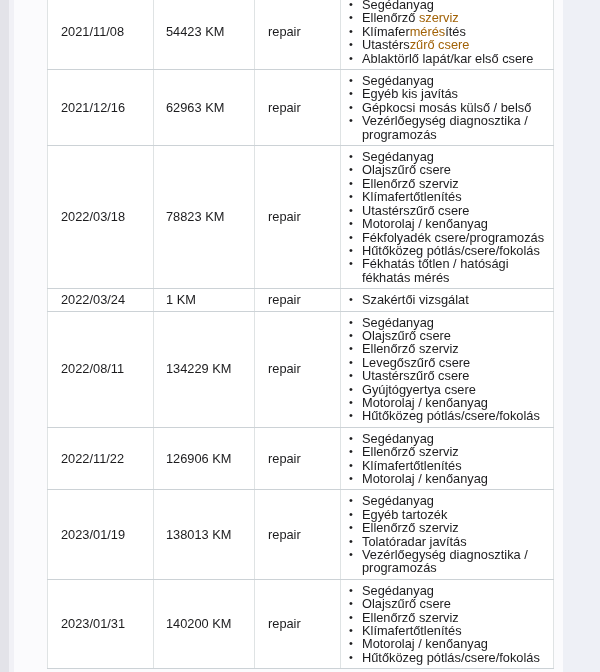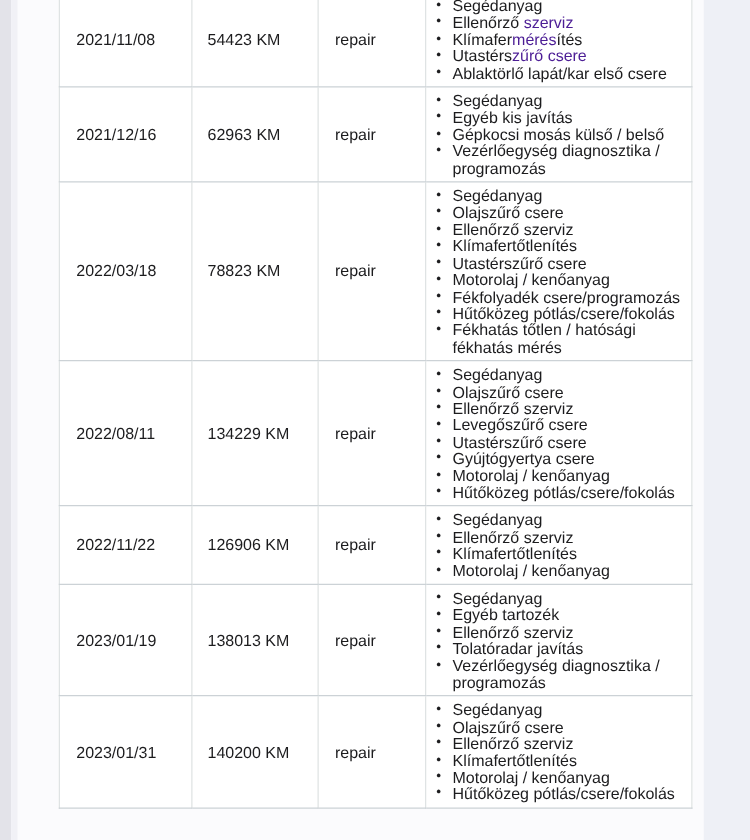--- a/index.html
+++ b/index.html
@@ -54,21 +54,21 @@
     margin: 0; padding: 0; list-style: none;
   }
   ul.services li {
     position: relative;
     padding-left: 15px;
   }
   ul.services li .bullet {
     position: absolute; left: 2px; top: 0;
     font-size: 11px;
   }
-  .muted { color: #4c1d95; }
+  .muted { color: #a16207; }
 </style>
 </head>
 <body>
 
 <div class="edge-strip"></div>
 <div class="edge-strip-soft"></div>
 <div class="right-band"></div>
 
 <table class="history">
   <colgroup>
@@ -113,20 +113,30 @@
           <ul class="services">
             <li><span class="bullet">•</span><span>Segédanyag</span></li>
             <li><span class="bullet">•</span><span>Olajszűrő csere</span></li>
             <li><span class="bullet">•</span><span>Ellenőrző szerviz</span></li>
             <li><span class="bullet">•</span><span>Klímafertőtlenítés</span></li>
             <li><span class="bullet">•</span><span>Utastérszűrő csere</span></li>
             <li><span class="bullet">•</span><span>Motorolaj / kenőanyag</span></li>
             <li><span class="bullet">•</span><span>Fékfolyadék csere/programozás</span></li>
             <li><span class="bullet">•</span><span>Hűtőközeg pótlás/csere/fokolás</span></li>
             <li><span class="bullet">•</span><span>Fékhatás tőtlen / hatósági fékhatás mérés</span></li>
+          </ul>
+        </td>
+      </tr>
+      <tr>
+        <td class="cell-date">2022/03/24</td>
+        <td class="cell-mileage">1 KM</td>
+        <td class="cell-type">repair</td>
+        <td class="cell-services">
+          <ul class="services">
+            <li><span class="bullet">•</span><span>Szakértői vizsgálat</span></li>
           </ul>
         </td>
       </tr>
       <tr>
         <td class="cell-date">2022/08/11</td>
         <td class="cell-mileage">134229 KM</td>
         <td class="cell-type">repair</td>
         <td class="cell-services">
           <ul class="services">
             <li><span class="bullet">•</span><span>Segédanyag</span></li>

